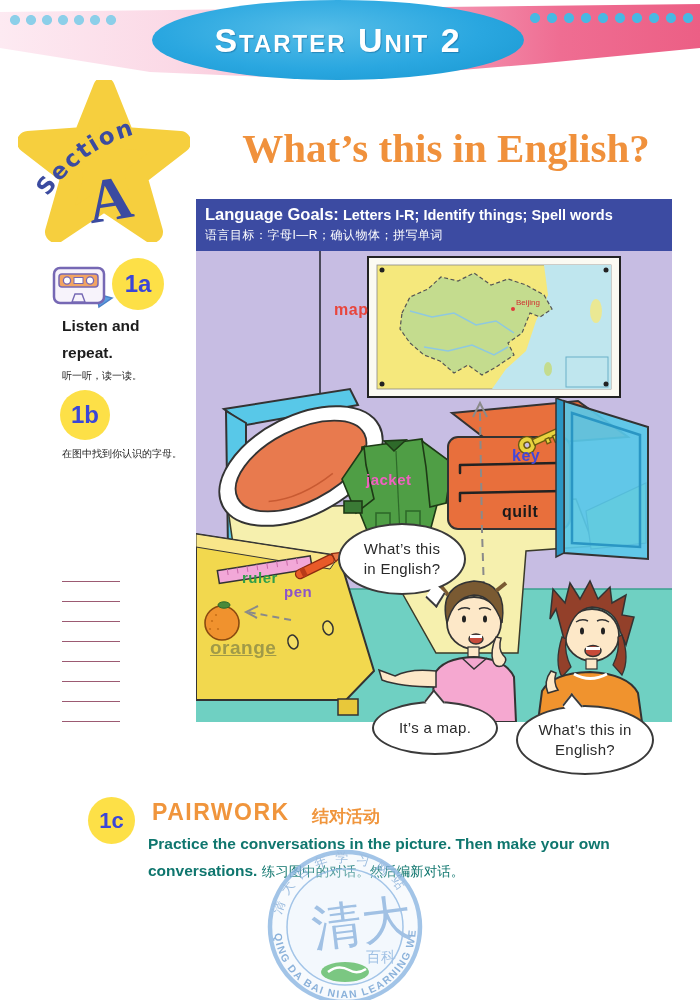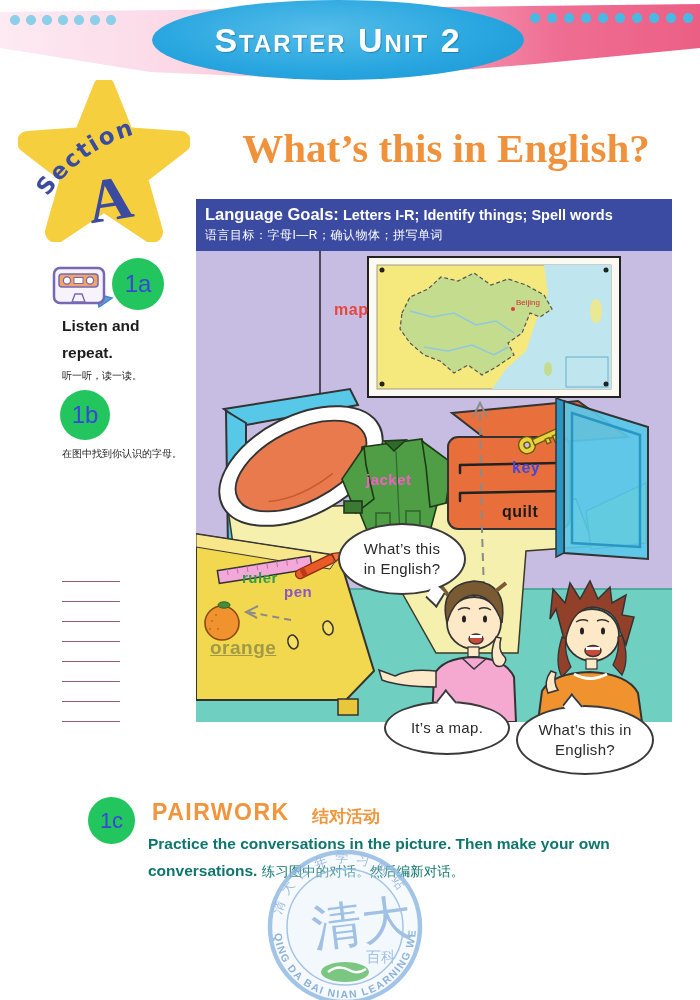--- a/index.html
+++ b/index.html
@@ -27,41 +27,41 @@
   .goals-en{font-weight:bold;font-size:14.5px;white-space:nowrap;}
   .goals-en .lead{font-size:16.5px;}
   .goals-zh{font-size:12px;margin-top:3px;letter-spacing:.5px;}
 
   
   .picture{left:196px;top:251px;width:476px;height:471px;background:#c7bde3;overflow:hidden;}
   .scene{position:absolute;left:0;top:0;}
   .obj-label{position:absolute;font-weight:bold;font-size:16px;letter-spacing:.5px;}
   .lbl-map{left:138px;top:50px;}
   .lbl-jacket{left:170px;top:220px;font-size:15px;}
-  .lbl-key{left:316px;top:208px;}
+  .lbl-key{left:316px;top:196px;}
   .lbl-quilt{left:306px;top:252px;}
   .lbl-ruler{left:46px;top:318px;font-size:15px;}
   .lbl-pen{left:88px;top:332px;font-size:15px;}
   .lbl-orange{left:14px;top:386px;font-size:19px;text-decoration:underline;}
 
   
   .bubble{position:absolute;background:#fff;border:2px solid #3a3a3a;border-radius:50%;
     display:flex;align-items:center;justify-content:center;text-align:center;
     font-size:15px;color:#2a2a2a;line-height:1.35;letter-spacing:.3px;z-index:6;}
   .tail{position:absolute;width:15px;height:13px;background:#fff;z-index:7;}
   .tail-dr{border-left:2px solid #3a3a3a;border-bottom:2px solid #3a3a3a;transform:rotate(-58deg) skewX(-12deg);}
   .tail-dl{border-right:2px solid #3a3a3a;border-bottom:2px solid #3a3a3a;transform:rotate(58deg) skewX(12deg);}
   .tail-u{border-left:2px solid #3a3a3a;border-top:2px solid #3a3a3a;transform:rotate(50deg) skewX(12deg);}
   .bubble-a{left:142px;top:272px;width:124px;height:68px;}
   .bubble-b{left:336px;top:285px;width:132px;height:45px;}
-  .bubble-c{left:384px;top:701px;width:122px;height:50px;}
+  .bubble-c{left:372px;top:701px;width:122px;height:50px;}
   .bubble-d{left:516px;top:705px;width:134px;height:66px;}
 
   
-  .num-circle{border-radius:50%;background:#22c55e;color:#3a46d8;font-weight:normal;display:flex;align-items:center;justify-content:center;}
+  .num-circle{border-radius:50%;background:#fde047;color:#3a46d8;font-weight:bold;display:flex;align-items:center;justify-content:center;}
   .c1a{left:112px;top:258px;width:52px;height:52px;font-size:24px;}
   .c1b{left:60px;top:390px;width:50px;height:50px;font-size:24px;}
   .c1c{left:88px;top:797px;width:47px;height:47px;font-size:22px;}
   .instr{color:#1c1c1c;}
   .instr-en{font-weight:bold;font-size:15.5px;line-height:1.75;}
   .instr-zh{font-size:10px;line-height:1.6;color:#222;margin-top:2px;}
   .blk-1a{left:62px;top:312px;width:132px;}
   .blk-1b{left:62px;top:444px;width:152px;}
   .answer-lines{left:62px;top:562px;width:80px;}
   .answer-line{width:58px;height:19px;border-bottom:1.4px solid #9c5a72;}

